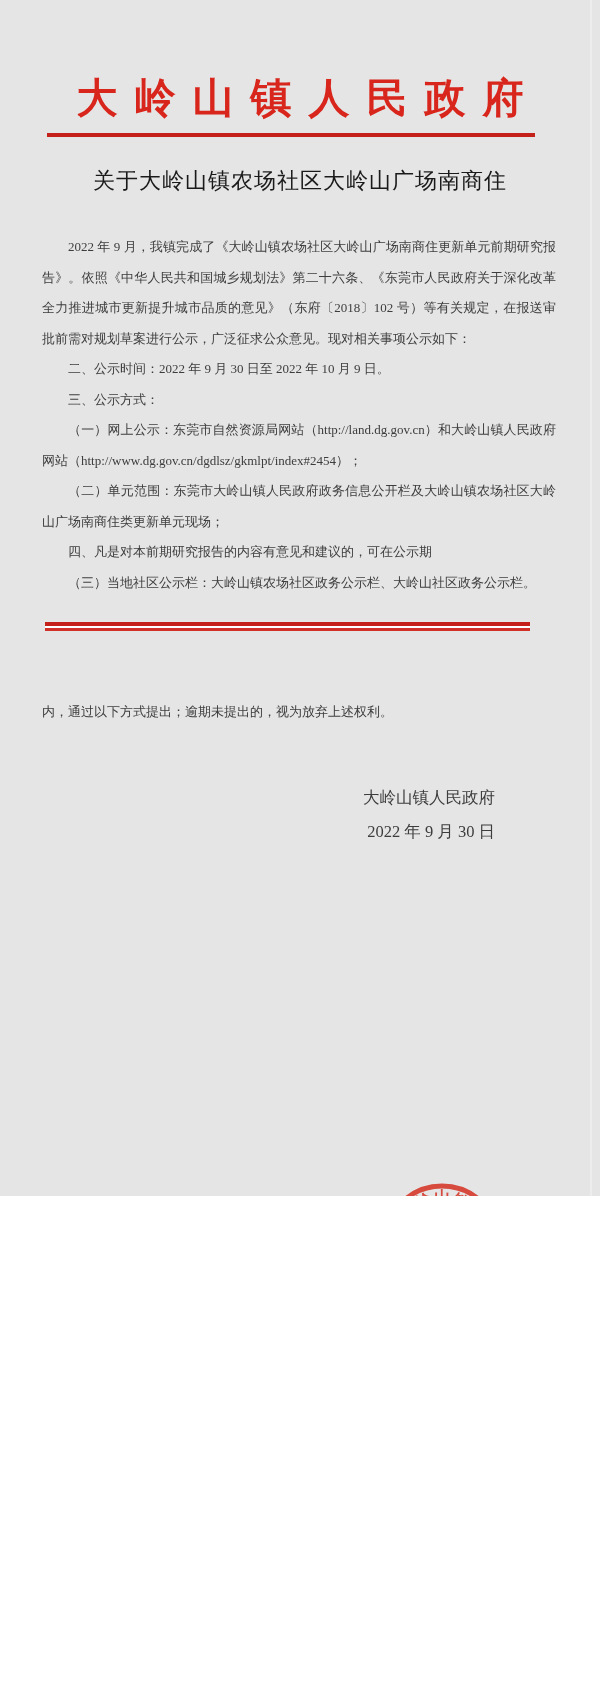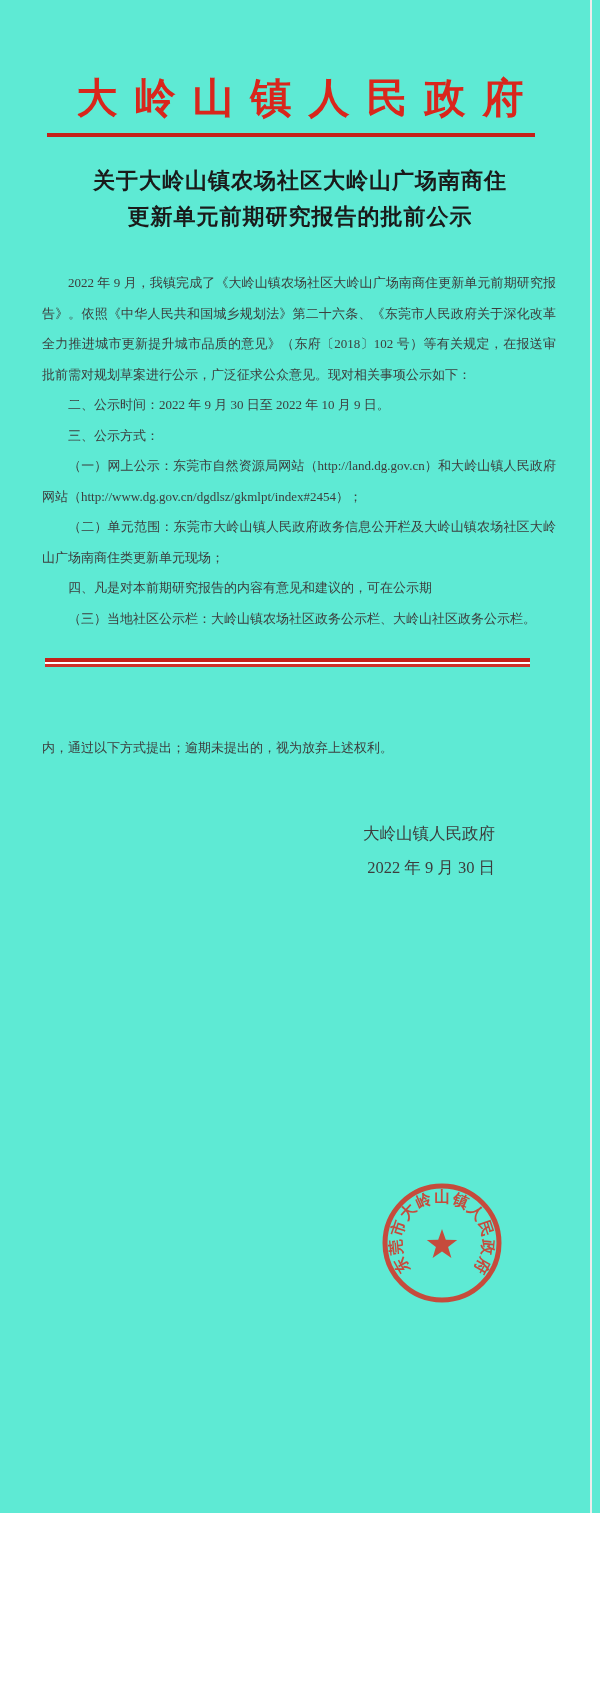--- a/index.html
+++ b/index.html
@@ -1,19 +1,19 @@
 <!DOCTYPE html>
 <html><head>
 <meta charset="utf-8">
 <style>
   html,body{margin:0;padding:0;background:#ffffff;}
   .page{
     position:relative;
-    width:600px;height:1513px;
-    background:#5eead4;
+    width:600px;height:1196px;
+    background:#e5e5e5;
     overflow:hidden;
     font-family:"Liberation Serif","DejaVu Serif",serif;
     color:#3d3d3d;
   }
   .edge-line{
     position:absolute;top:0;right:8px;width:2px;height:100%;
     background:#ededed;
   }
   .letterhead{
     margin-top:74px;
@@ -28,21 +28,21 @@
   }
   .letterhead-rule{
     margin:11px 0 0 47px;
     width:488px;height:4px;
     background:#c4211a;
   }
   .doc-title{
     margin-top:26px;
     text-align:center;
     font-size:22px;
-    font-weight:bold;
+    font-weight:normal;
     line-height:36px;
     color:#1a1a1a;
     letter-spacing:1px;
   }
   .body-block{
     margin:0 44px 0 42px;
     font-size:13px;
     line-height:30.5px;
     text-align:justify;
   }
@@ -88,21 +88,20 @@
 <div class="page">
 
   <div class="edge-line"></div>
 
   <div class="letterhead">大岭山镇人民政府</div>
 
   <div class="letterhead-rule"></div>
 
   <div class="doc-title">
     <div>关于大岭山镇农场社区大岭山广场南商住</div>
-    <div>更新单元前期研究报告的批前公示</div>
   </div>
 
   <div class="body-block body-part1">
       <p class="para">2022 年 9 月，我镇完成了《大岭山镇农场社区大岭山广场南商住更新单元前期研究报告》。依照《中华人民共和国城乡规划法》第二十六条、《东莞市人民政府关于深化改革全力推进城市更新提升城市品质的意见》（东府〔2018〕102 号）等有关规定，在报送审批前需对规划草案进行公示，广泛征求公众意见。现对相关事项公示如下：</p>
       <p class="para">二、公示时间：2022 年 9 月 30 日至 2022 年 10 月 9 日。</p>
       <p class="para">三、公示方式：</p>
       <p class="para">（一）网上公示：东莞市自然资源局网站（http://land.dg.gov.cn）和大岭山镇人民政府网站（http://www.dg.gov.cn/dgdlsz/gkmlpt/index#2454）；</p>
       <p class="para">（二）单元范围：东莞市大岭山镇人民政府政务信息公开栏及大岭山镇农场社区大岭山广场南商住类更新单元现场；</p>
       <p class="para">四、凡是对本前期研究报告的内容有意见和建议的，可在公示期</p>
       <p class="para">（三）当地社区公示栏：大岭山镇农场社区政务公示栏、大岭山社区政务公示栏。</p>

